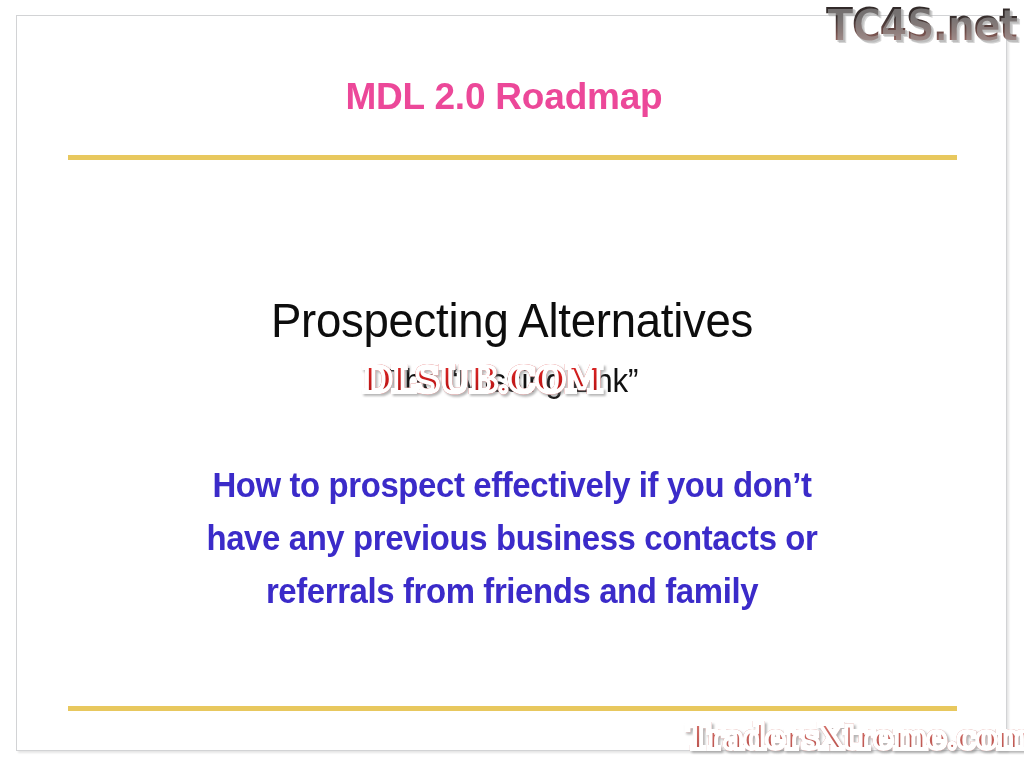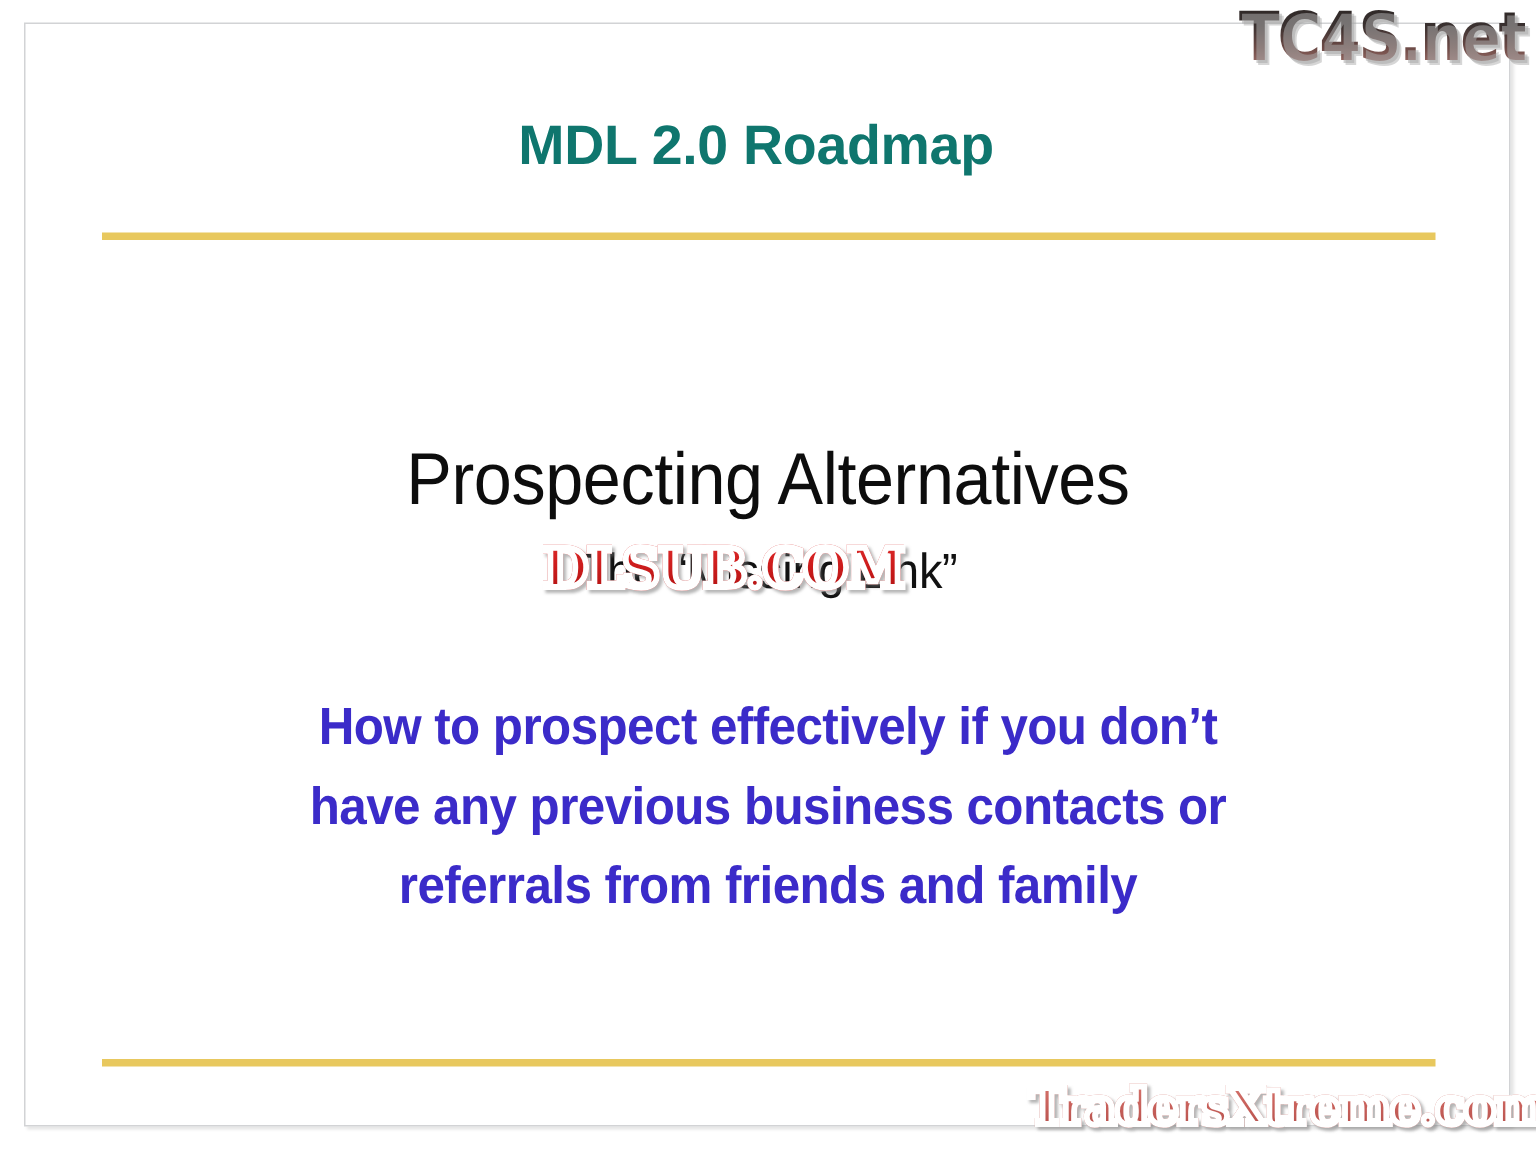--- a/index.html
+++ b/index.html
@@ -41,21 +41,21 @@
   #slide-title {
     position: absolute;
     left: 0;
     right: 16px;
     top: 76px;
     text-align: center;
     font-family: "Liberation Sans", sans-serif;
     font-weight: bold;
     font-size: 37px;
     letter-spacing: -0.2px;
-    color: #0f766e;
+    color: #ec4899;
     white-space: nowrap;
   }
 
   
   .gold-rule {
     position: absolute;
     left: 68px;
     width: 889px;
     height: 5px;
     background: #e8c85e;

